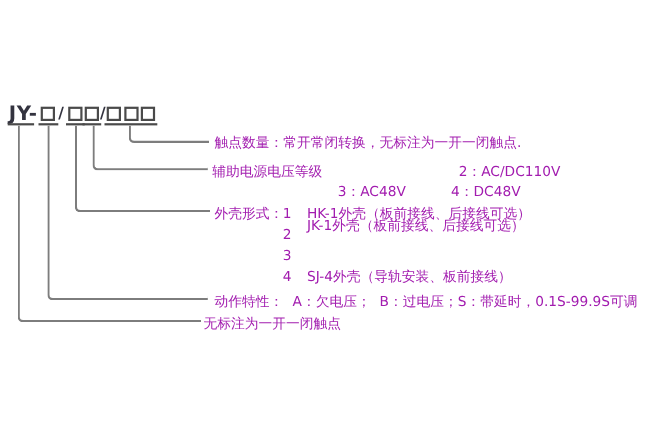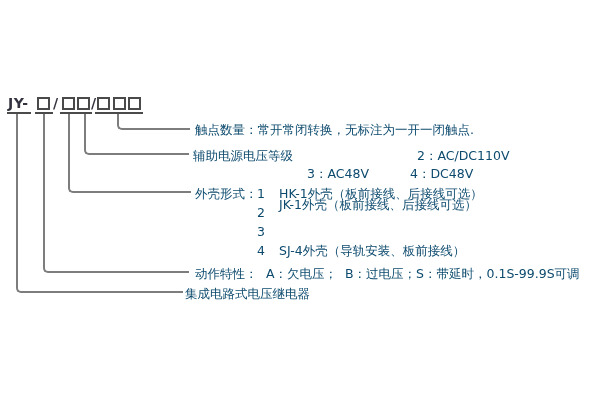--- a/index.html
+++ b/index.html
@@ -11,21 +11,21 @@
     position: relative;
     width: 600px;
     height: 400px;
     background: #ffffff;
     overflow: hidden;
     font-family: "DejaVu Sans", sans-serif;
     color: #3a3a3a;
   }
   .abs { position: absolute; }
   .prefix {
-    font-size: 14px;
+    font-size: 18px;
     font-weight: 700;
     color: #33333f;
     letter-spacing: 0.5px;
     line-height: 15px;
   }
   .slash {
     font-size: 14px;
     font-weight: 700;
     color: #33333f;
     line-height: 15px;
@@ -45,21 +45,21 @@
   .connector {
     border-left: 2px solid #7d7d7d;
     border-bottom: 2px solid #7d7d7d;
     border-bottom-left-radius: 5px;
     box-sizing: border-box;
   }
   .txt {
     font-size: 12.5px;
     line-height: 15px;
     white-space: pre;
-    color: #0c4a6e;
+    color: #a21caf;
   }
 </style>
 </head>
 <body>
 
 <div class="canvas">
 
   <span class="abs prefix" style="left:8px; top:96px;">JY-</span>
 
   <span class="abs code-box" style="left:37px; top:97px;"></span>
@@ -95,15 +95,15 @@
   <span class="abs txt" style="left:279px; top:186px;">HK-1外壳（板前接线、后接线可选）</span>
   <span class="abs txt" style="left:257px; top:205px;">2</span>
   <span class="abs txt" style="left:279px; top:197px;">JK-1外壳（板前接线、后接线可选）</span>
   <span class="abs txt" style="left:257px; top:224px;">3</span>
   <span class="abs txt" style="left:257px; top:243px;">4</span>
   <span class="abs txt" style="left:279px; top:243px;">SJ-4外壳（导轨安装、板前接线）</span>
 
   <span class="abs txt" style="left:195px; top:266px;">动作特性：</span>
   <span class="abs txt" style="left:266px; top:266px;">A：欠电压；  B：过电压；S：带延时，0.1S-99.9S可调</span>
 
-  <span class="abs txt" style="left:185px; top:286px;">集成电路式电压继电器</span>
+  <span class="abs txt" style="left:185px; top:286px;">无标注为一开一闭触点</span>
 
 </div>
 
 </body></html>

